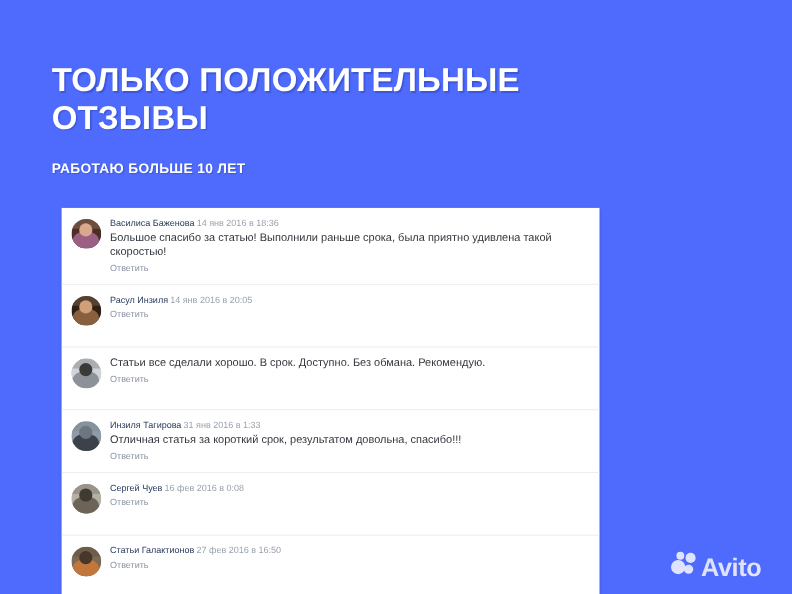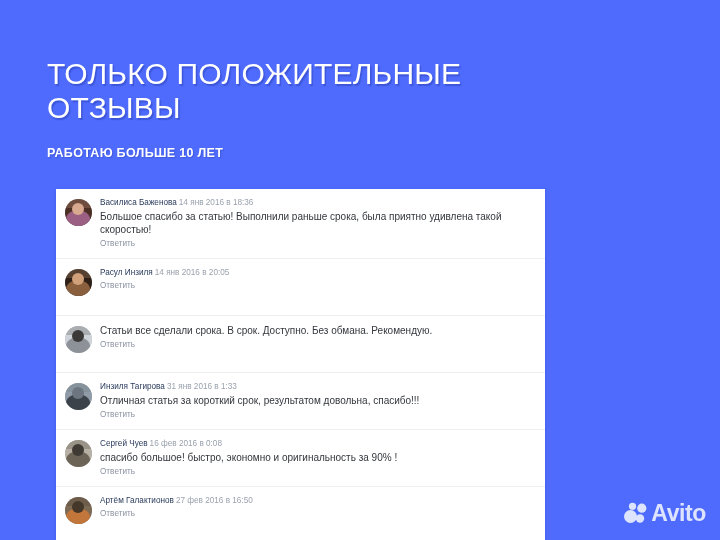--- a/index.html
+++ b/index.html
@@ -18,21 +18,21 @@
 
   
   .headline {
     position: absolute;
     left: 47px;
     top: 57px;
     width: 520px;
     color: #ffffff;
     font-size: 30px;
     line-height: 1.12;
-    font-weight: normal;
+    font-weight: bold;
     letter-spacing: 0.2px;
     text-shadow: 1.5px 1.5px 1px rgba(40,60,170,0.45);
   }
 
   .subhead {
     position: absolute;
     left: 47px;
     top: 146px;
     color: #ffffff;
     font-size: 12.5px;
@@ -98,24 +98,24 @@
   .reply {
     font-size: 8.2px;
     line-height: 12px;
     color: #8a93a3;
     cursor: pointer;
   }
 
   
   .avito {
     position: absolute;
-    right: 14px;
+    right: 28px;
     bottom: 12px;
     display: flex;
-    align-items: flex-start;
+    align-items: flex-end;
     opacity: 0.82;
   }
   .avito-mark { margin-right: 4px; }
   .avito-word {
     color: #ffffff;
     font-size: 23px;
     font-weight: bold;
     letter-spacing: -0.4px;
     line-height: 1;
   }
@@ -154,21 +154,21 @@
     </div>
     <div class="review">
       <span class="avatar">
         <svg viewBox="0 0 27 27">
           <rect width="27" height="27" fill="#cfd4da"></rect>
           <ellipse cx="13" cy="20" rx="12" ry="9" fill="#8d9198"></ellipse>
           <circle cx="13" cy="10" r="6" fill="#3b3a38"></circle>
           <rect x="0" y="0" width="27" height="9" fill="#3b3a38" opacity="0.25"></rect>
         </svg>
       </span>
-      <div class="body-text">Статьи все сделали срока. В срок. Доступно. Без обмана. Рекомендую.</div>
+      <div class="body-text">Статьи все сделали хорошо. В срок. Доступно. Без обмана. Рекомендую.</div>
       <div class="reply">Ответить</div>
     </div>
     <div class="review">
       <span class="avatar">
         <svg viewBox="0 0 27 27">
           <rect width="27" height="27" fill="#8f9ba6"></rect>
           <ellipse cx="13" cy="20" rx="12" ry="9" fill="#3c4249"></ellipse>
           <circle cx="13" cy="10" r="6" fill="#6d7680"></circle>
           <rect x="0" y="0" width="27" height="9" fill="#6d7680" opacity="0.25"></rect>
         </svg>
@@ -180,33 +180,32 @@
     <div class="review">
       <span class="avatar">
         <svg viewBox="0 0 27 27">
           <rect width="27" height="27" fill="#b7b0a4"></rect>
           <ellipse cx="13" cy="20" rx="12" ry="9" fill="#6d6458"></ellipse>
           <circle cx="13" cy="10" r="6" fill="#3f3a33"></circle>
           <rect x="0" y="0" width="27" height="9" fill="#3f3a33" opacity="0.25"></rect>
         </svg>
       </span>
       <div class="meta"><span class="author">Сергей Чуев</span><span class="date">16 фев 2016 в 0:08</span></div>
-      <div class="body-text">спасибо большое! быстро, экономно и оригинальность за 90% !</div>
       <div class="reply">Ответить</div>
     </div>
     <div class="review">
       <span class="avatar">
         <svg viewBox="0 0 27 27">
           <rect width="27" height="27" fill="#7d6a55"></rect>
           <ellipse cx="13" cy="20" rx="12" ry="9" fill="#c2763a"></ellipse>
           <circle cx="13" cy="10" r="6" fill="#45382a"></circle>
           <rect x="0" y="0" width="27" height="9" fill="#45382a" opacity="0.25"></rect>
         </svg>
       </span>
-      <div class="meta"><span class="author">Артём Галактионов</span><span class="date">27 фев 2016 в 16:50</span></div>
+      <div class="meta"><span class="author">Статьи Галактионов</span><span class="date">27 фев 2016 в 16:50</span></div>
       <div class="reply">Ответить</div>
     </div>
   </div>
 
 <div class="avito">
   <span class="avito-mark">
     <svg width="24" height="22" viewBox="0 0 24 22" aria-hidden="true">
       <circle cx="7.5" cy="14.5" r="6.5" fill="#ffffff"></circle>
       <circle cx="17" cy="16.5" r="4.2" fill="#ffffff"></circle>
       <circle cx="9.5" cy="4.3" r="3.6" fill="#ffffff"></circle>

